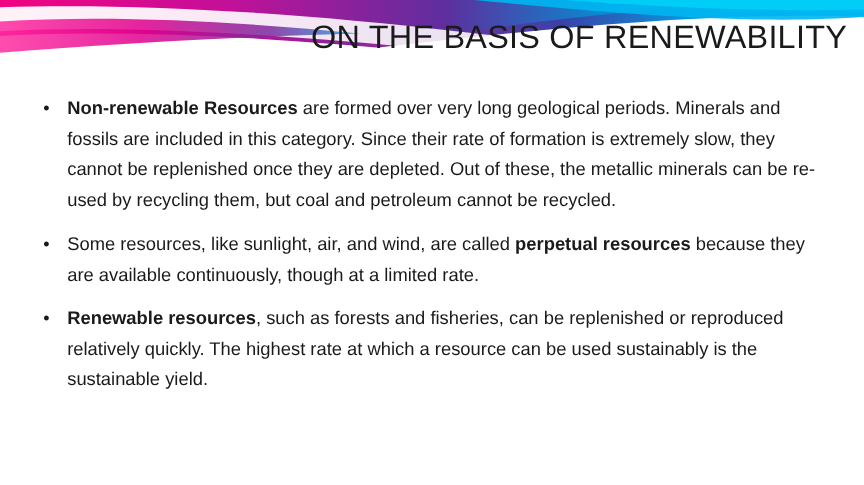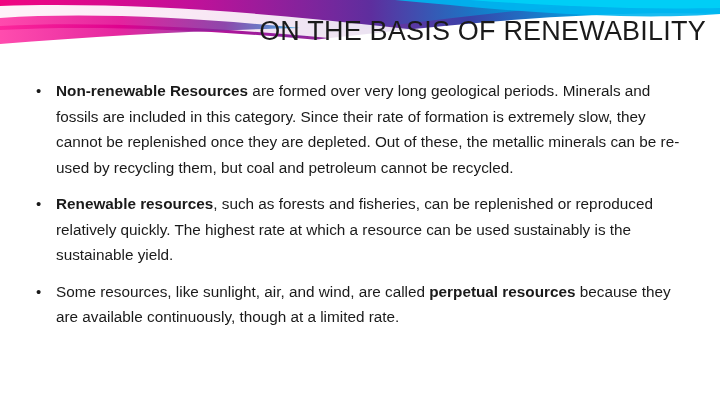--- a/index.html
+++ b/index.html
@@ -123,21 +123,21 @@
   </div>
 
   <div class="slide-title">ON THE BASIS OF RENEWABILITY</div>
 
   <div class="body">
     <ul class="bullets">
       <li>
         <span class="b">Non-renewable Resources</span><span> are formed over very long geological periods. Minerals and fossils are included in this category. Since their rate of formation is extremely slow, they cannot be replenished once they are depleted. Out of these, the metallic minerals can be re-used by recycling them, but coal and petroleum cannot be recycled.</span>
       </li>
       <li>
-        <span class="b">Renewable resources</span><span>, such as forests and fisheries, can be replenished or reproduced relatively quickly. The highest rate at which a resource can be used sustainably is the sustainable yield.</span>
+        <span>Some resources, like sunlight, air, and wind, are called </span><span class="b">perpetual resources</span><span> because they are available continuously, though at a limited rate.</span>
       </li>
       <li>
-        <span>Some resources, like sunlight, air, and wind, are called </span><span class="b">perpetual resources</span><span> because they are available continuously, though at a limited rate.</span>
+        <span class="b">Renewable resources</span><span>, such as forests and fisheries, can be replenished or reproduced relatively quickly. The highest rate at which a resource can be used sustainably is the sustainable yield.</span>
       </li>
     </ul>
   </div>
 
 </div>
 
 </body></html>

